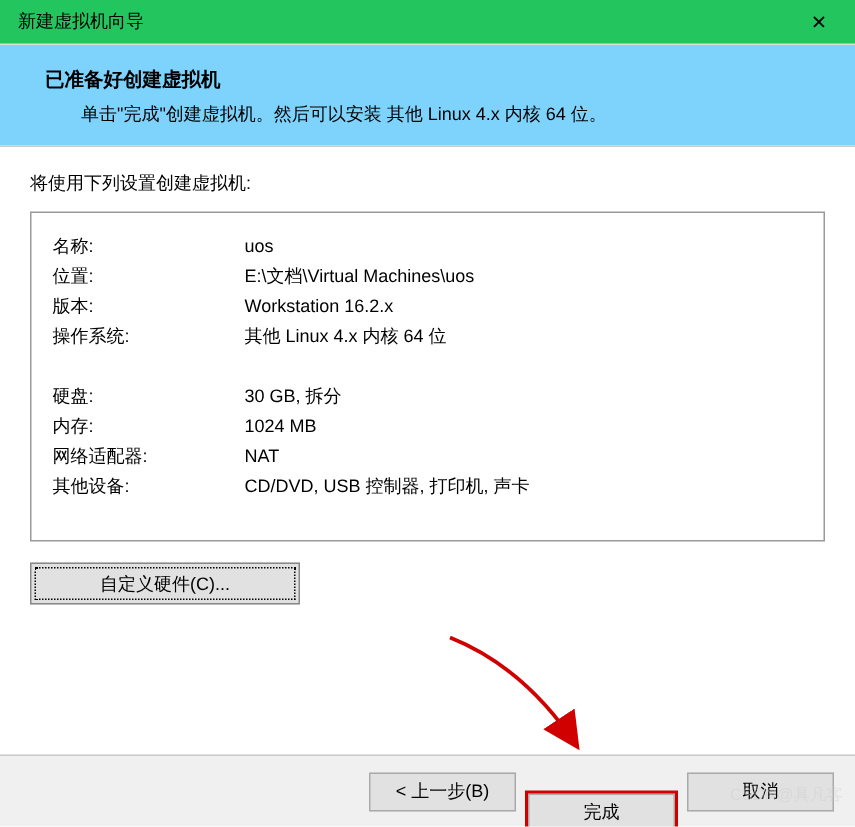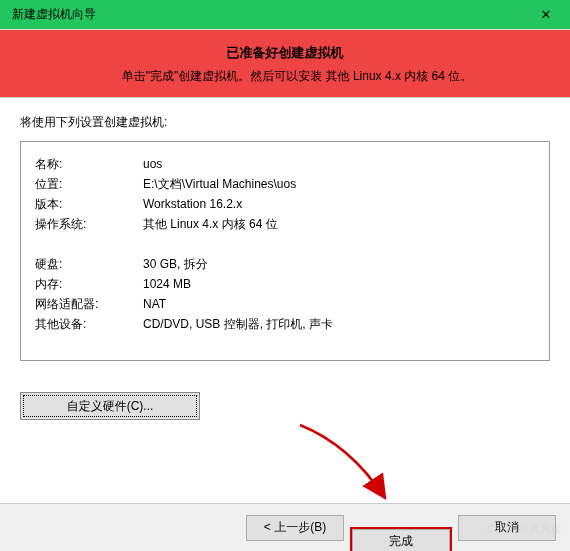--- a/index.html
+++ b/index.html
@@ -22,47 +22,47 @@
       background: #22c55e;
     }
     .titlebar .title { font-size: 12px; color: #000; }
     .titlebar .close {
       width: 28px; height: 28px;
       display: flex; align-items: center; justify-content: center;
       font-size: 13px; color: #000; cursor: default;
     }
     .header {
       padding: 14px 30px 12px 30px;
-      background: #ef4444;
-      text-align: center;
+      background: #7dd3fc;
     }
     .header h1 { font-size: 13px; font-weight: bold; color: #000; margin-bottom: 6px; }
     .header p { font-size: 12px; color: #000; padding-left: 24px; }
     .divider { border-top: 1px solid #ccc; }
     .body {
       padding: 16px 20px 10px 20px;
     }
     .body-intro { font-size: 12px; color: #000; margin-bottom: 10px; }
     .summary-box {
       border: 1px solid #999;
       background: #fff;
       padding: 12px 14px;
       height: 220px;
     }
     .summary-row {
       display: flex;
       line-height: 20px;
       font-size: 12px;
       color: #000;
+      gap: 20px;
     }
     .summary-row .label { width: 108px; flex-shrink: 0; }
     .summary-row .value { flex: 1; }
     .summary-gap { height: 20px; }
     .customize-btn {
-      margin-top: 31px;
+      margin-top: 14px;
       width: 180px;
       height: 28px;
       border: 1px solid #888;
       background: #e1e1e1;
       font-size: 12px;
       font-family: inherit;
       text-align: center;
       cursor: default;
       outline: 1px dotted #000;
       outline-offset: -4px;

